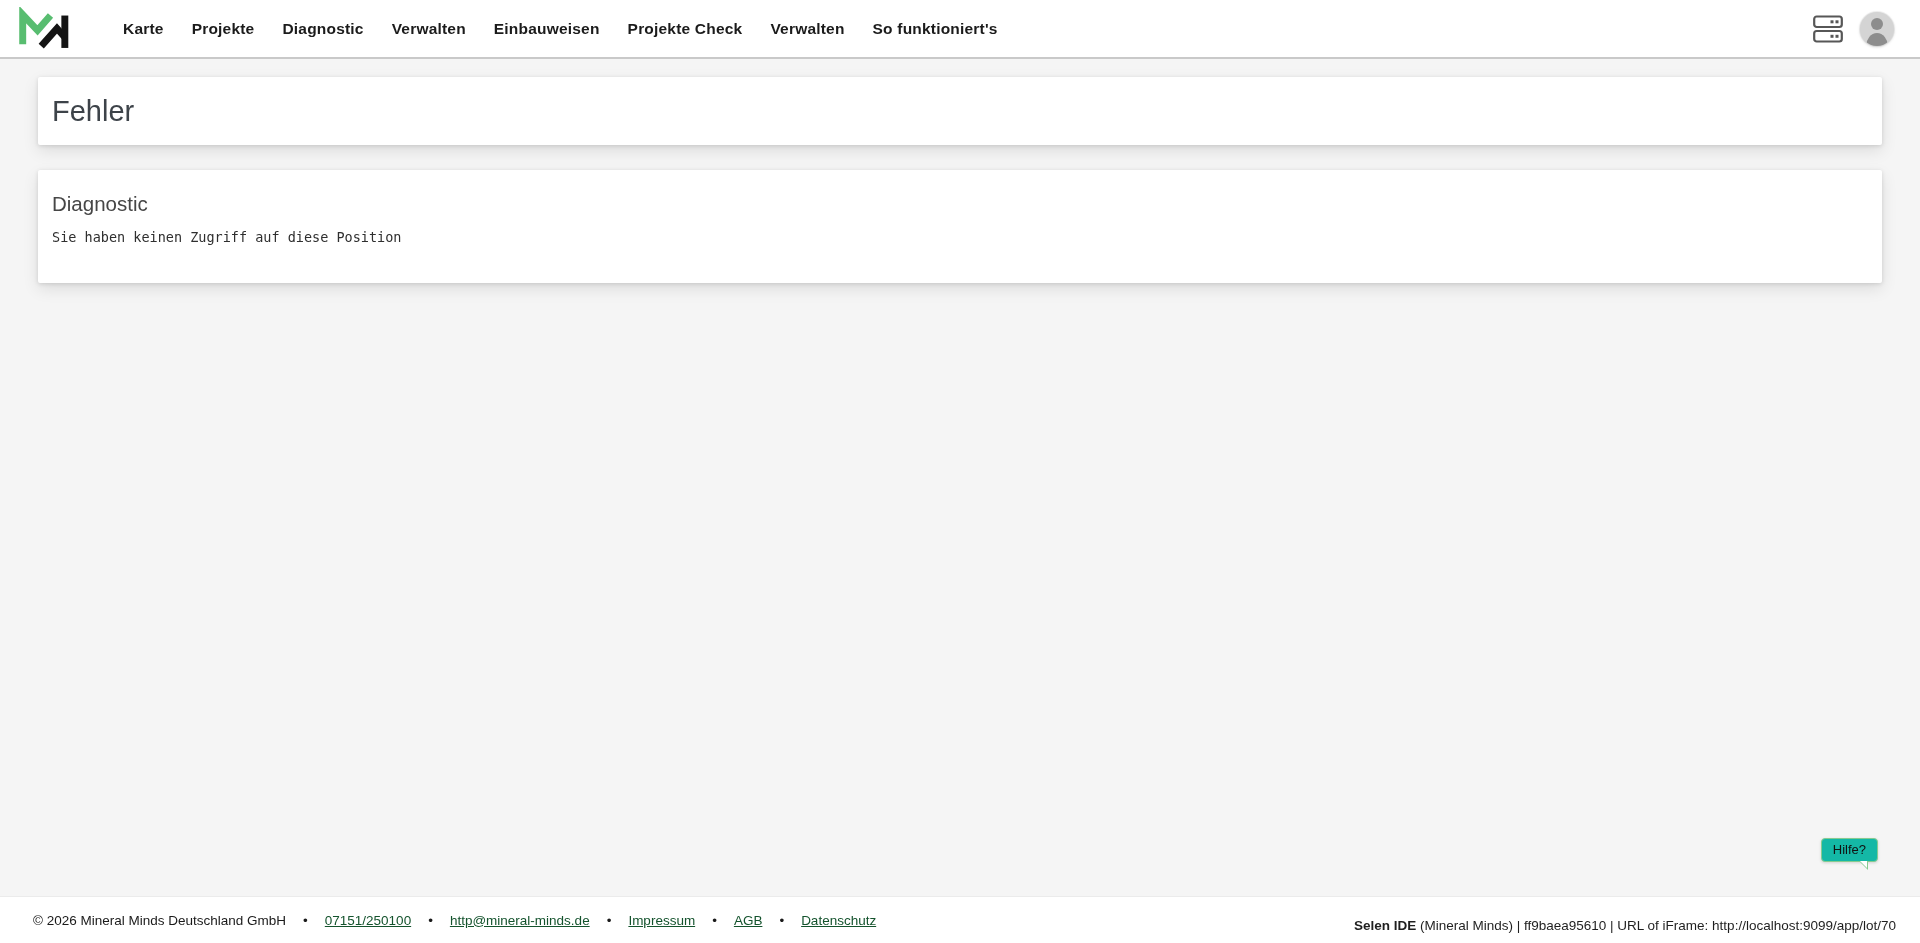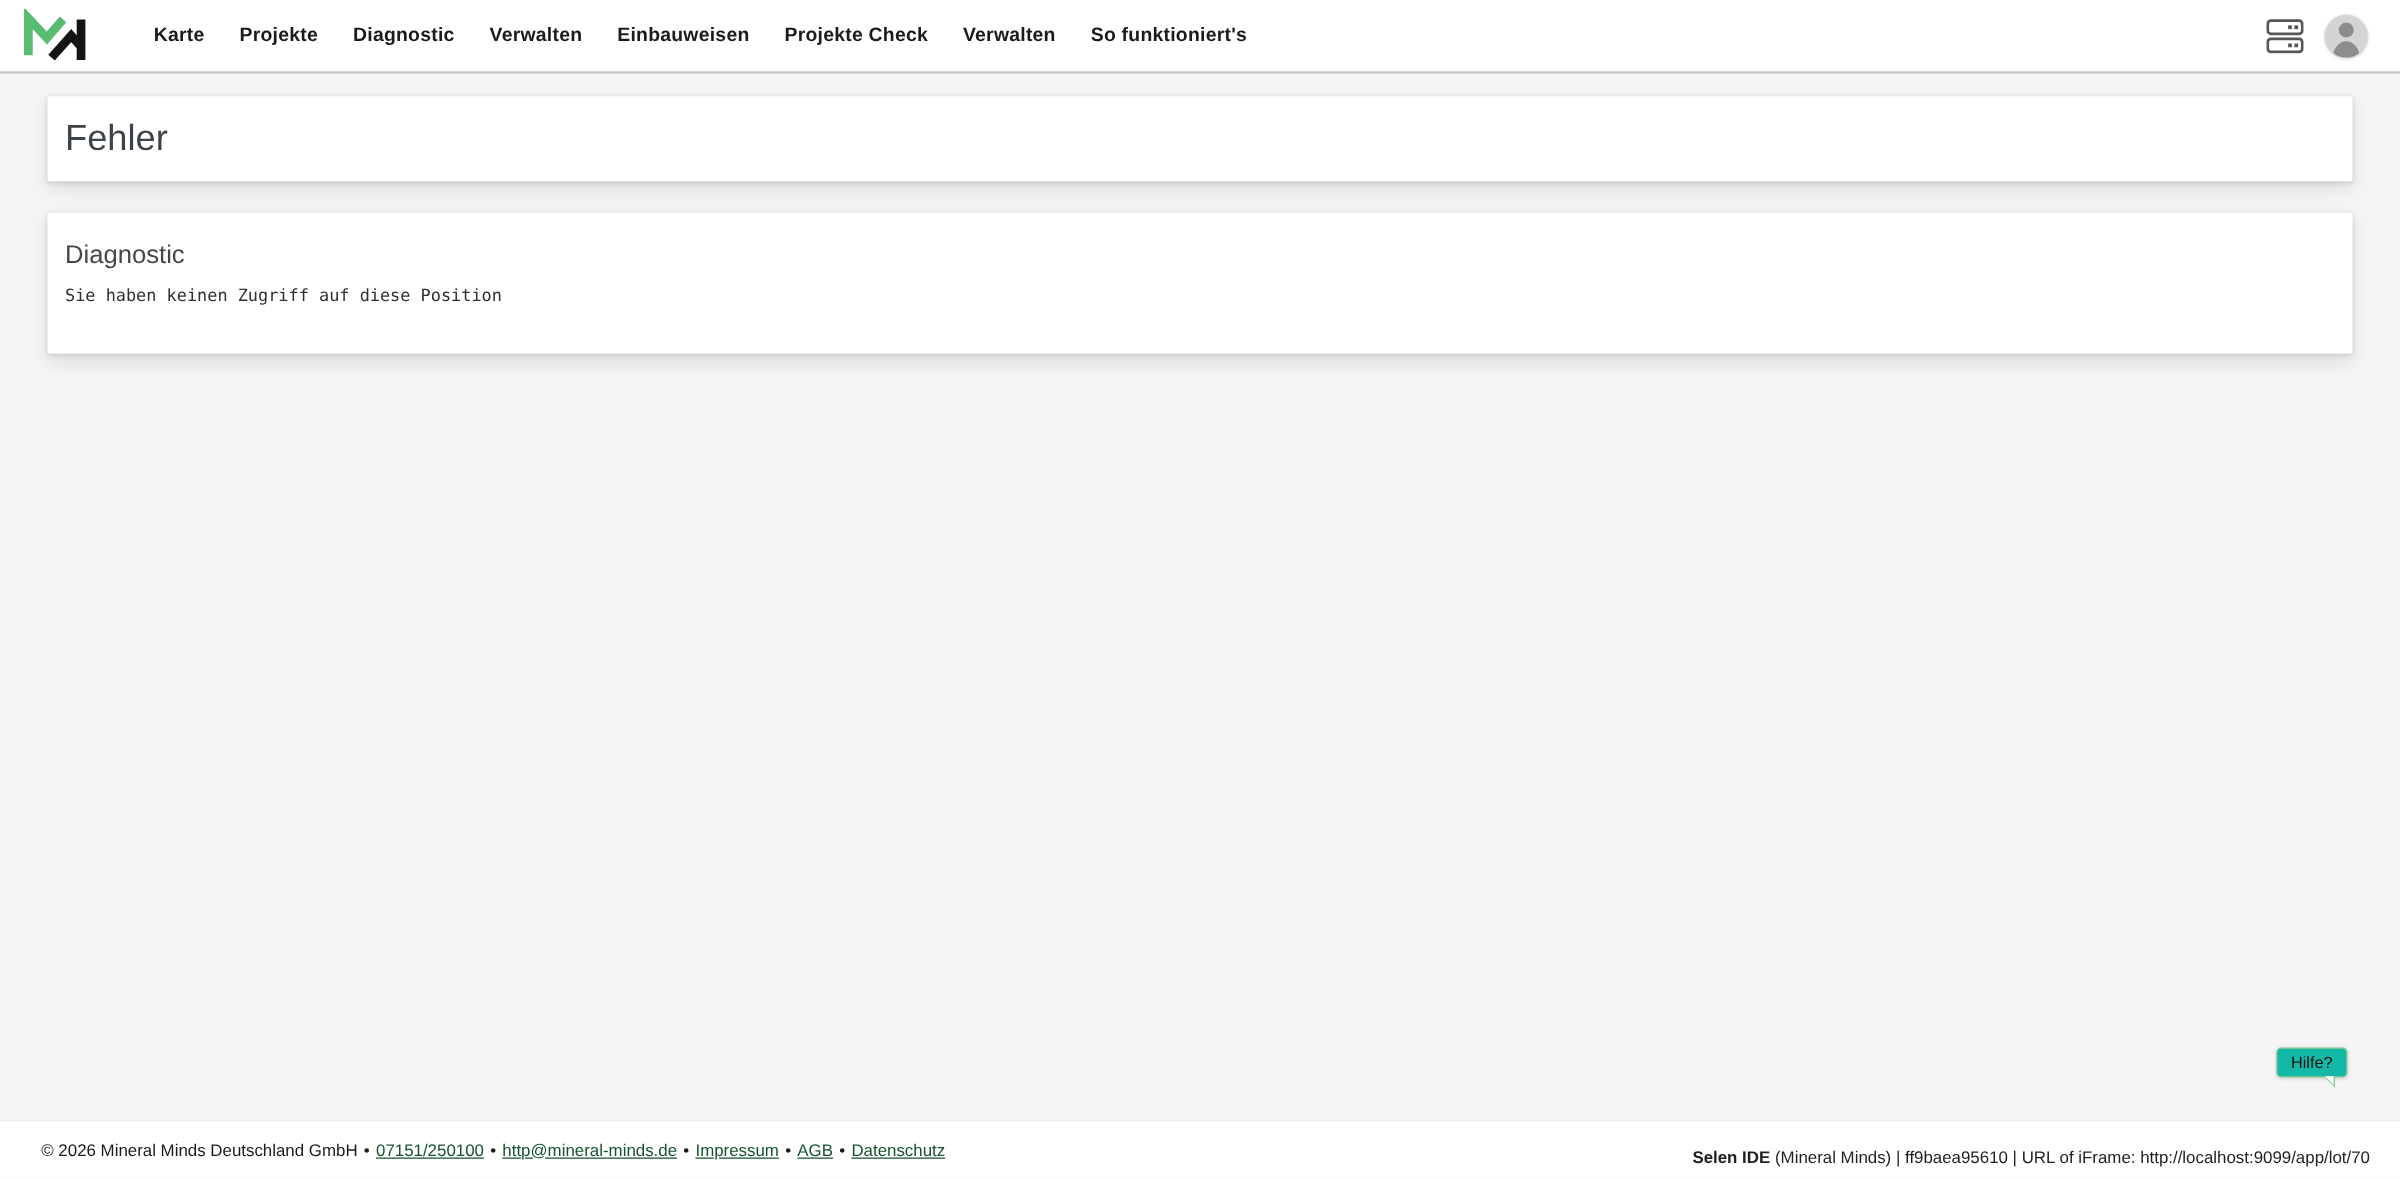--- a/index.html
+++ b/index.html
@@ -78,21 +78,21 @@
   }
 
   
   footer {
     flex: 0 0 auto; height: 47px;
     background: #ffffff; border-top: 1px solid #ebebeb;
     display: flex; align-items: center; justify-content: space-between;
     padding: 0 24px 0 33px;
     font-size: 13.5px; color: #1a1a1a;
   }
-  .footer-left { display: flex; align-items: center; gap: 5px; white-space: nowrap; }
+  .footer-left { display: flex; align-items: center; gap: 17px; white-space: nowrap; }
   .footer-link { color: #14532d; text-decoration: underline; cursor: pointer; }
   .sep { color: #1a1a1a; }
   .footer-right { white-space: nowrap; color: #1f1f1f; margin-top: 11px; }
   .footer-right .app-name { font-weight: 700; }
 </style>
 </head>
 <body>
 
 <header class="navbar">
   <div class="logo">

